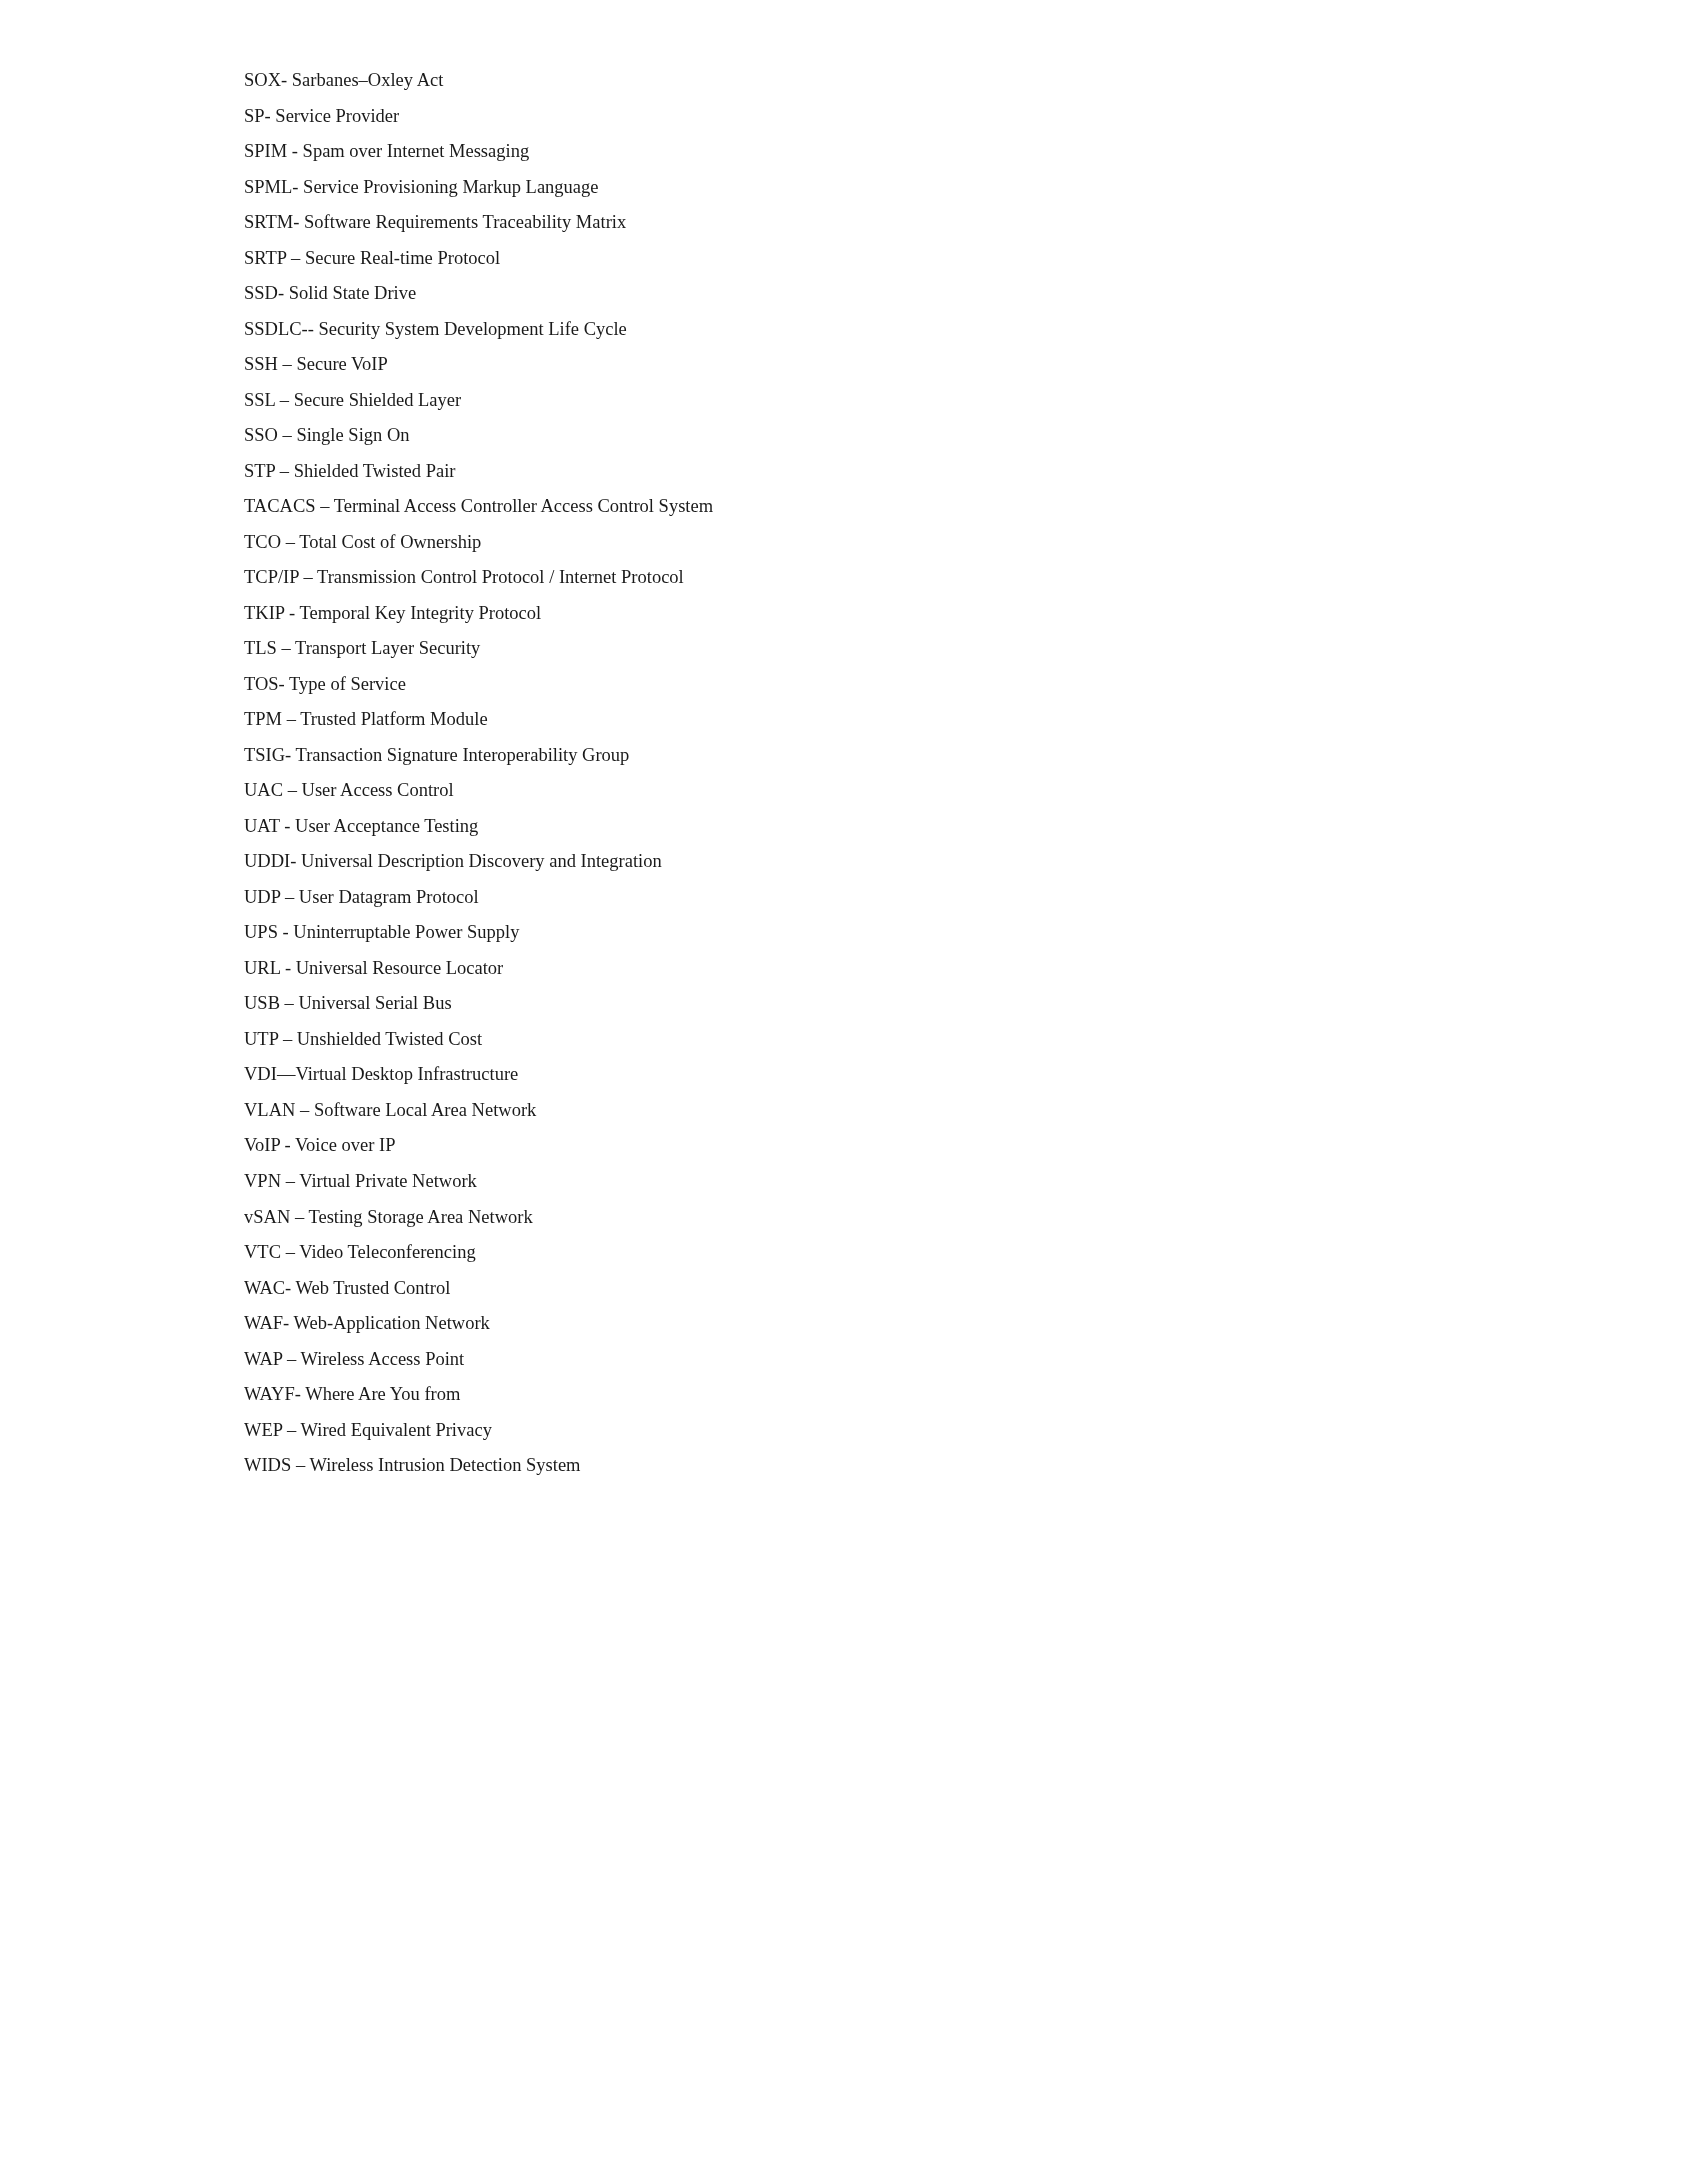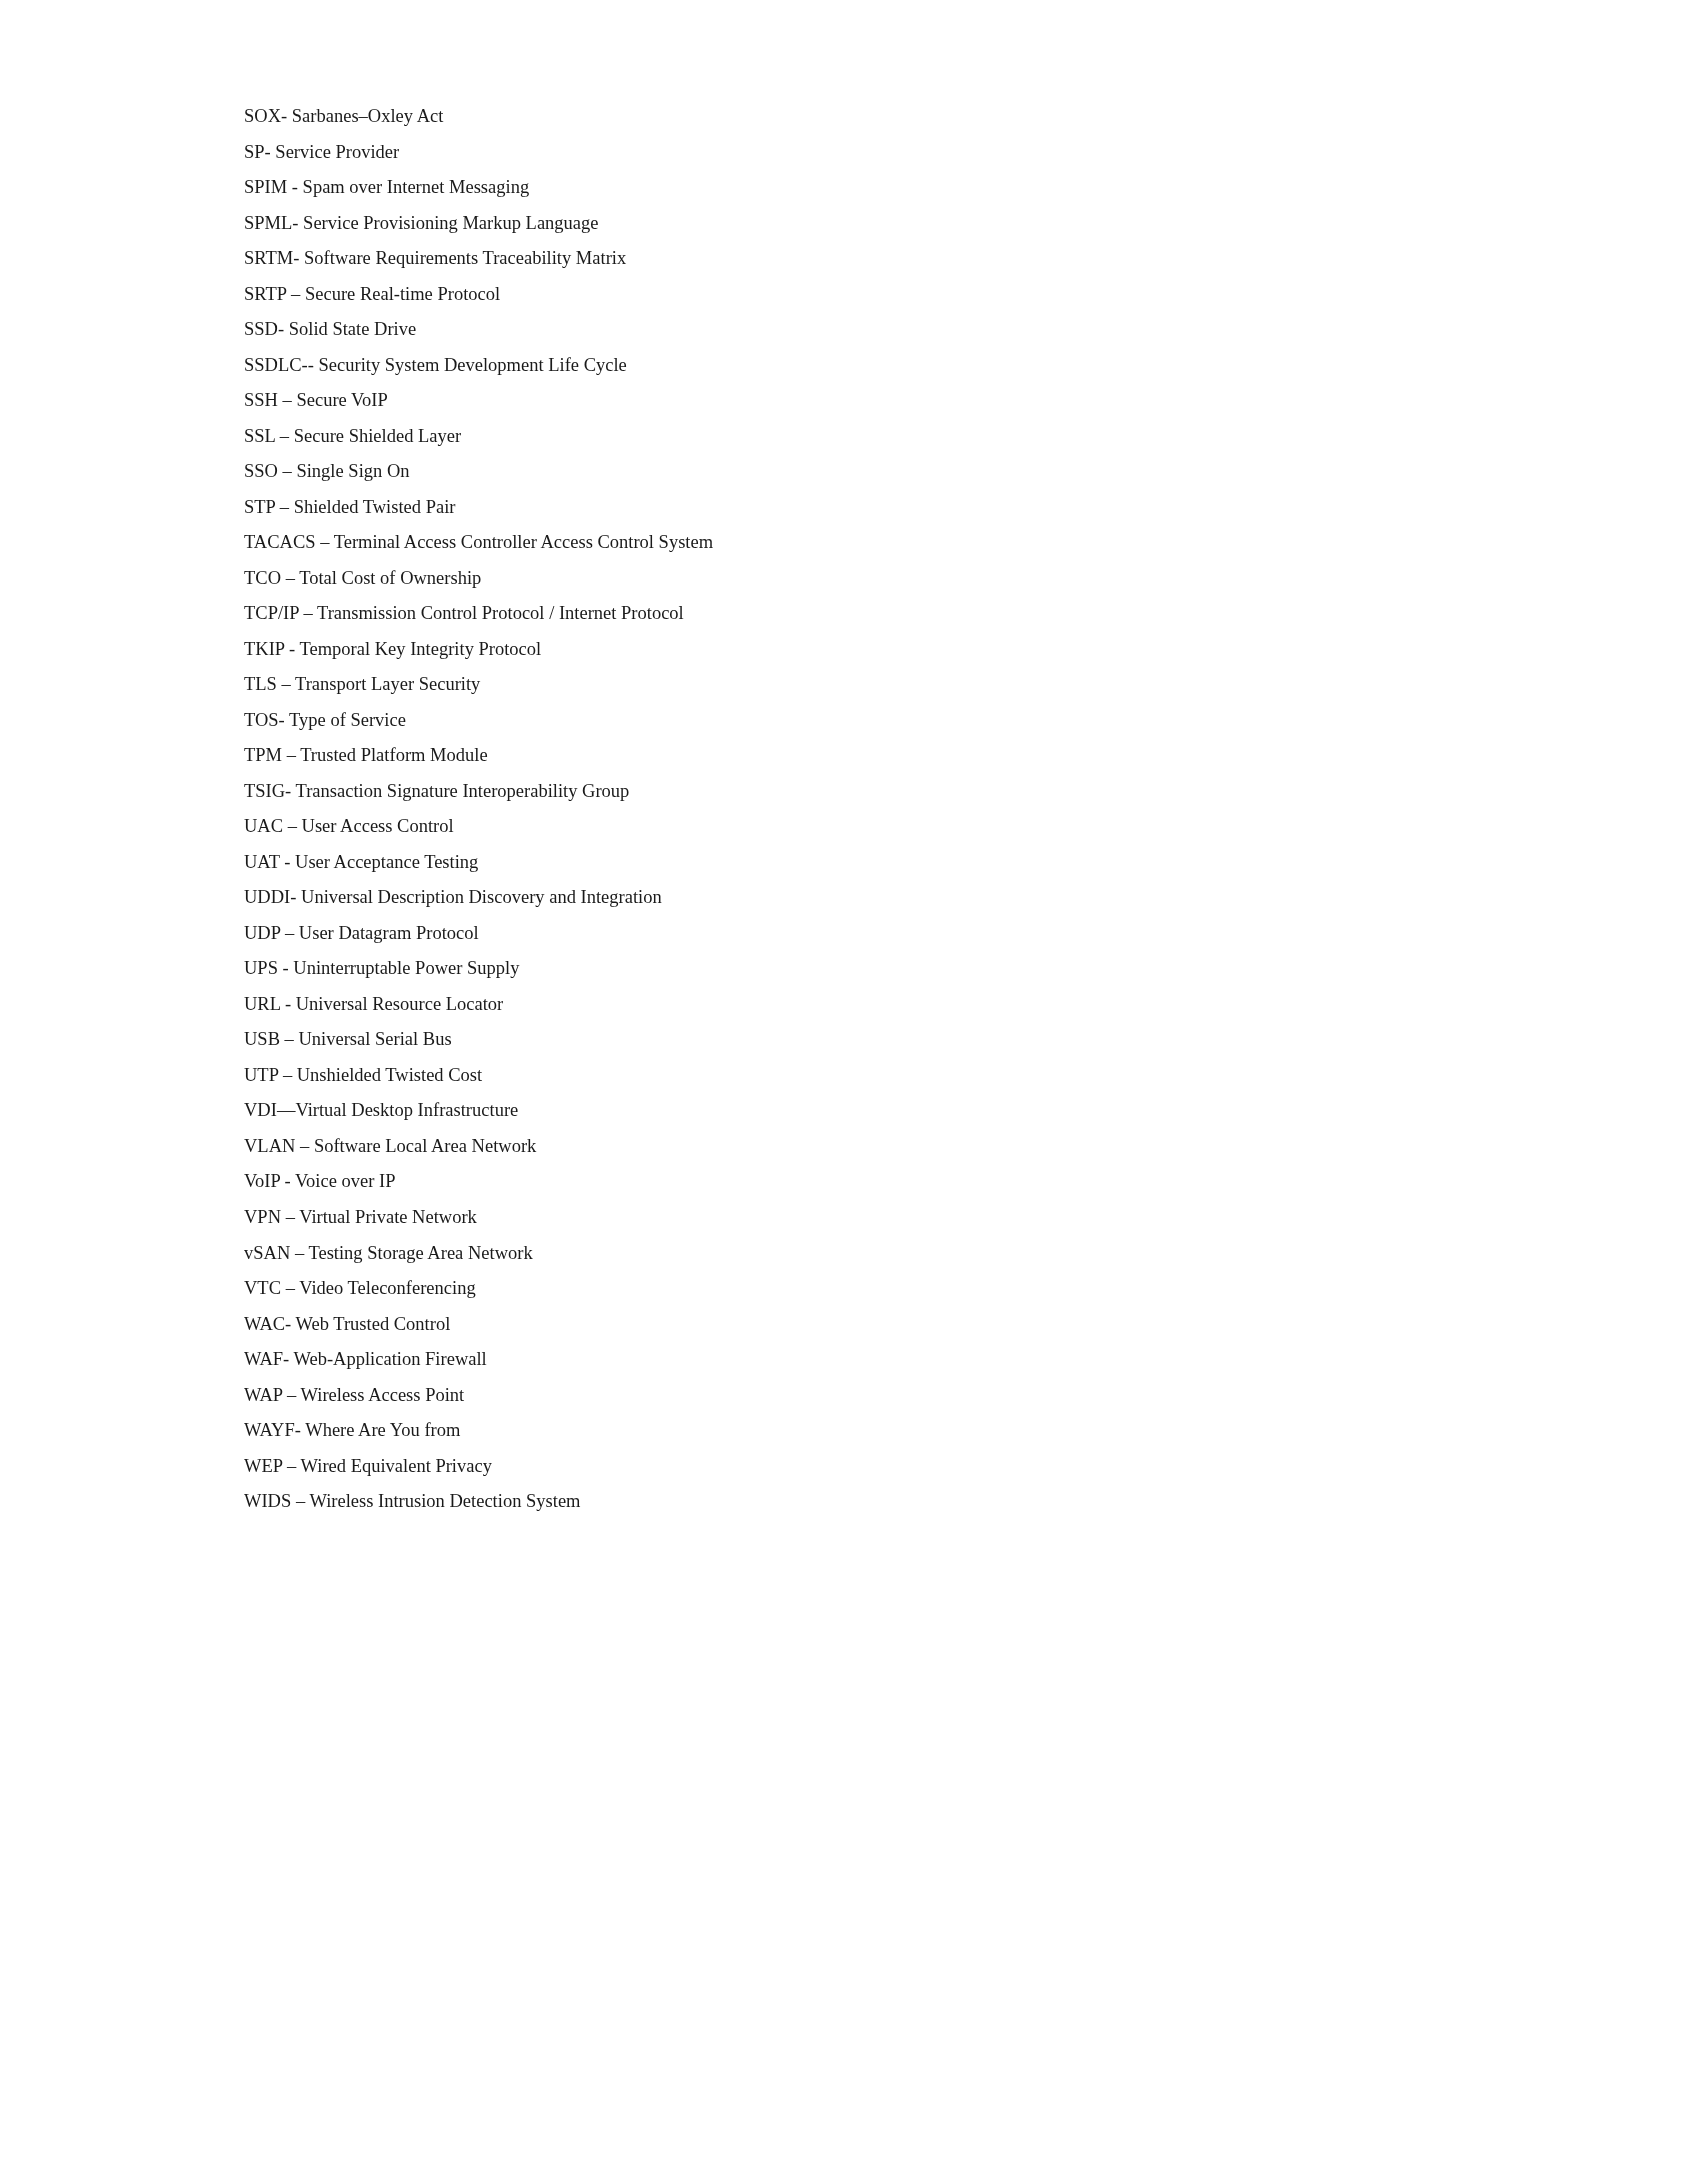--- a/index.html
+++ b/index.html
@@ -11,21 +11,21 @@
     body {
       background-color: #ffffff;
       font-family: Georgia, 'Times New Roman', serif;
       font-size: 18.5px;
       color: #1a1a1a;
       width: 1687px;
       min-height: 2183px;
     }
 
     .content {
-      padding: 99px 244px 132px 244px;
+      padding: 63px 244px 132px 244px;
     }
 
     .acronym-list {
       list-style: none;
       line-height: 1.85;
     }
 
     .acronym-list li {
       margin-bottom: 1.3px;
     }
@@ -63,20 +63,20 @@
       <li>URL - Universal Resource Locator</li>
       <li>USB – Universal Serial Bus</li>
       <li>UTP – Unshielded Twisted Cost</li>
       <li>VDI—Virtual Desktop Infrastructure</li>
       <li>VLAN – Software Local Area Network</li>
       <li>VoIP - Voice over IP</li>
       <li>VPN – Virtual Private Network</li>
       <li>vSAN – Testing Storage Area Network</li>
       <li>VTC – Video Teleconferencing</li>
       <li>WAC- Web Trusted Control</li>
-      <li>WAF- Web-Application Firewall</li>
+      <li>WAF- Web-Application Network</li>
       <li>WAP – Wireless Access Point</li>
       <li>WAYF- Where Are You from</li>
       <li>WEP – Wired Equivalent Privacy</li>
       <li>WIDS – Wireless Intrusion Detection System</li>
     </ul>
 </div>
 
 
 </body></html>

